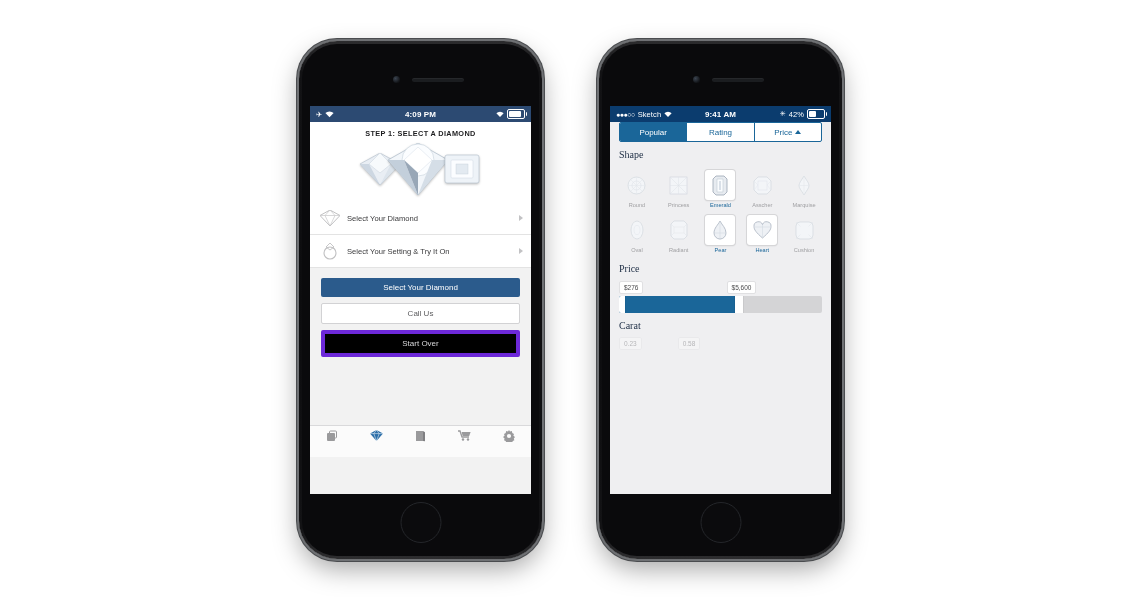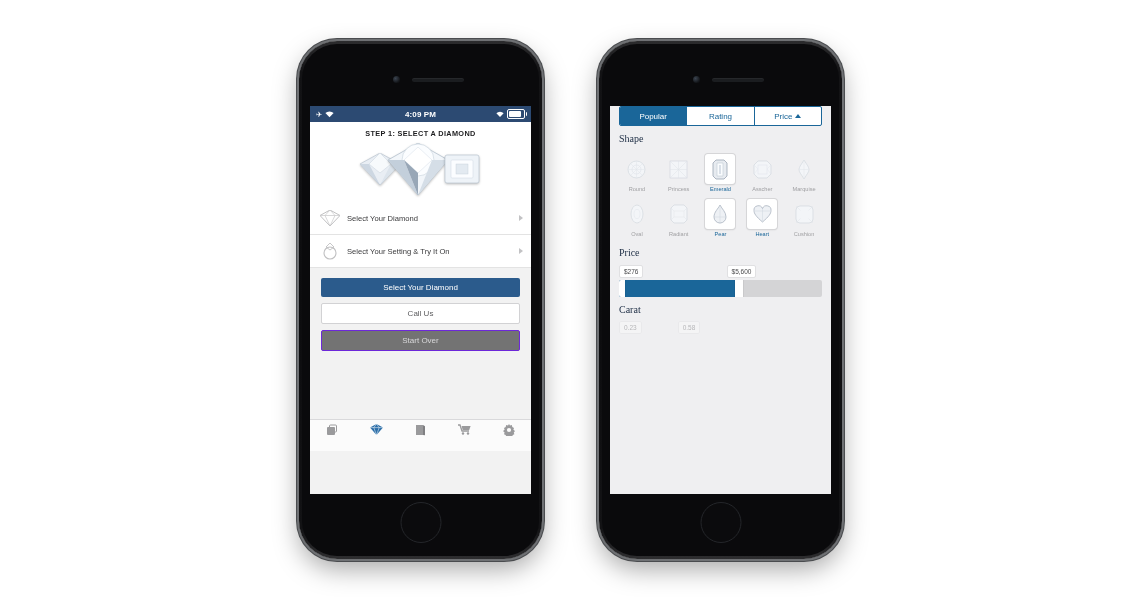--- a/index.html
+++ b/index.html
@@ -80,21 +80,21 @@
   .row-lb{font-size:7.6px;color:#3a3a3c;}
   .row.dim .row-lb{color:#b6b6b8;}
   .row.dim .row-ic{opacity:.3;}
   .chev-r{margin-left:auto;width:0;height:0;border-top:3.5px solid transparent;
     border-bottom:3.5px solid transparent;border-left:4.5px solid #c2c2c4;}
   .btns{padding:10px 11px 0;background:#f2f2f2;}
   .btn{height:19px;border-radius:2px;display:flex;align-items:center;justify-content:center;
     font-size:8px;margin-bottom:6px;}
   .btn.primary{background:#2b5b8c;color:#fff;}
   .btn.outline{background:#fff;border:1px solid #d2d2d4;color:#5e5e60;}
-  .btn.disabled{background:#737373;border:1px solid #6d28d9;color:#d8d8da;}
+  .btn.disabled{background:#000000;border:4px solid #6d28d9;color:#d8d8da;}
   .tabbar{height:28px;background:#fbfbfb;border-top:1px solid #d9d9db;
     display:flex;align-items:flex-start;padding-top:3px;}
   .tab{flex:1;display:flex;flex-direction:column;align-items:center;gap:1px;}
   .tab .ti{height:13px;display:flex;align-items:center;justify-content:center;}
 
   
   .filters{background:#efeff1;height:100%;position:relative;}
   .sec-h{font-size:10px;color:#1d2d44;padding:7px 9px 4px;
     font-family:"Liberation Serif",serif;}
   .seg{margin:0 9px;height:18px;display:flex;border:1px solid #1a6699;border-radius:2px;
@@ -274,20 +274,37 @@
   </div>
 
   <div class="phone right">
     <div class="phone-inner"></div>
     <div class="cam"></div>
     <div class="speaker"></div>
     <div class="home"></div>
 
     <div class="screen">
 
+      <div class="statusbar sb-navy2">
+        <span class="sb-left">
+          <span class="dots">●●●○○</span>
+          <span>Sketch</span>
+          <svg width="8" height="7" viewBox="0 0 9 7">
+              <path d="M4.5 6.2 0.4 2.1A5.8 5.8 0 0 1 8.6 2.1z" fill="#ffffff"></path>
+            </svg>
+        </span>
+        <span class="sb-center">9:41 AM</span>
+        <span class="sb-right">
+          <span style="font-size:7px;">✳</span>
+          <span>42%</span>
+          <span class="batt">
+              <i style="width:42%"></i>
+            </span>
+        </span>
+      </div>
 
 
       <div class="filters">
 
         <div class="seg">
           <div class="seg-i on">
             <span>Popular</span>
           </div>
           <div class="seg-i">
             <span>Rating</span>

